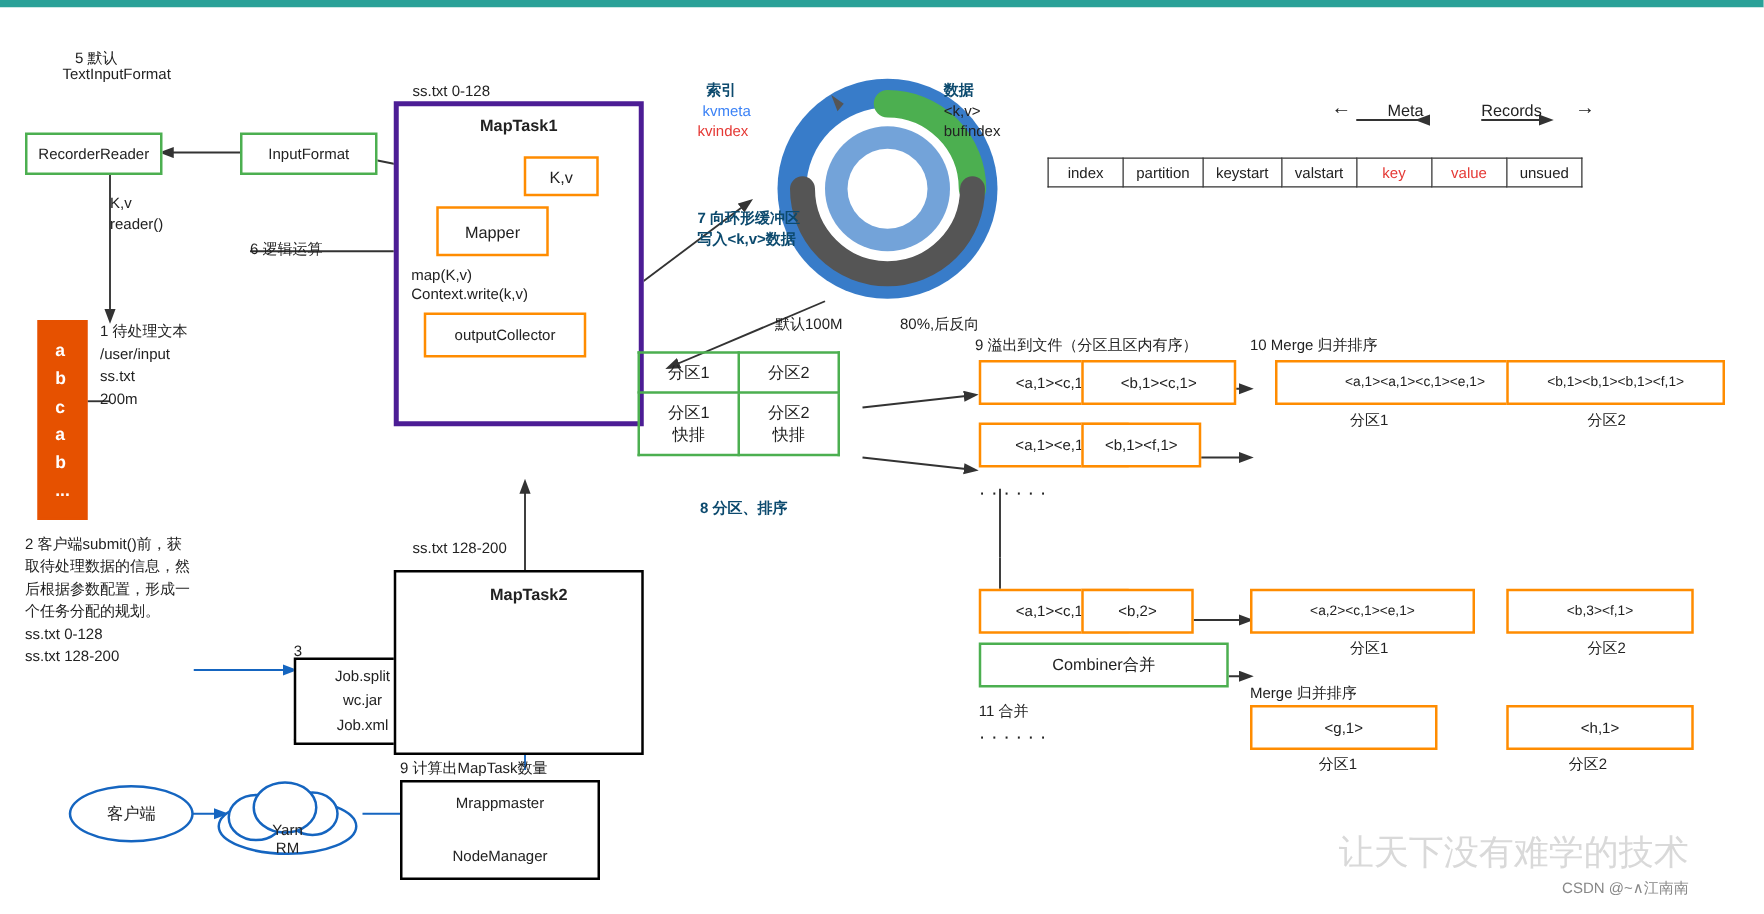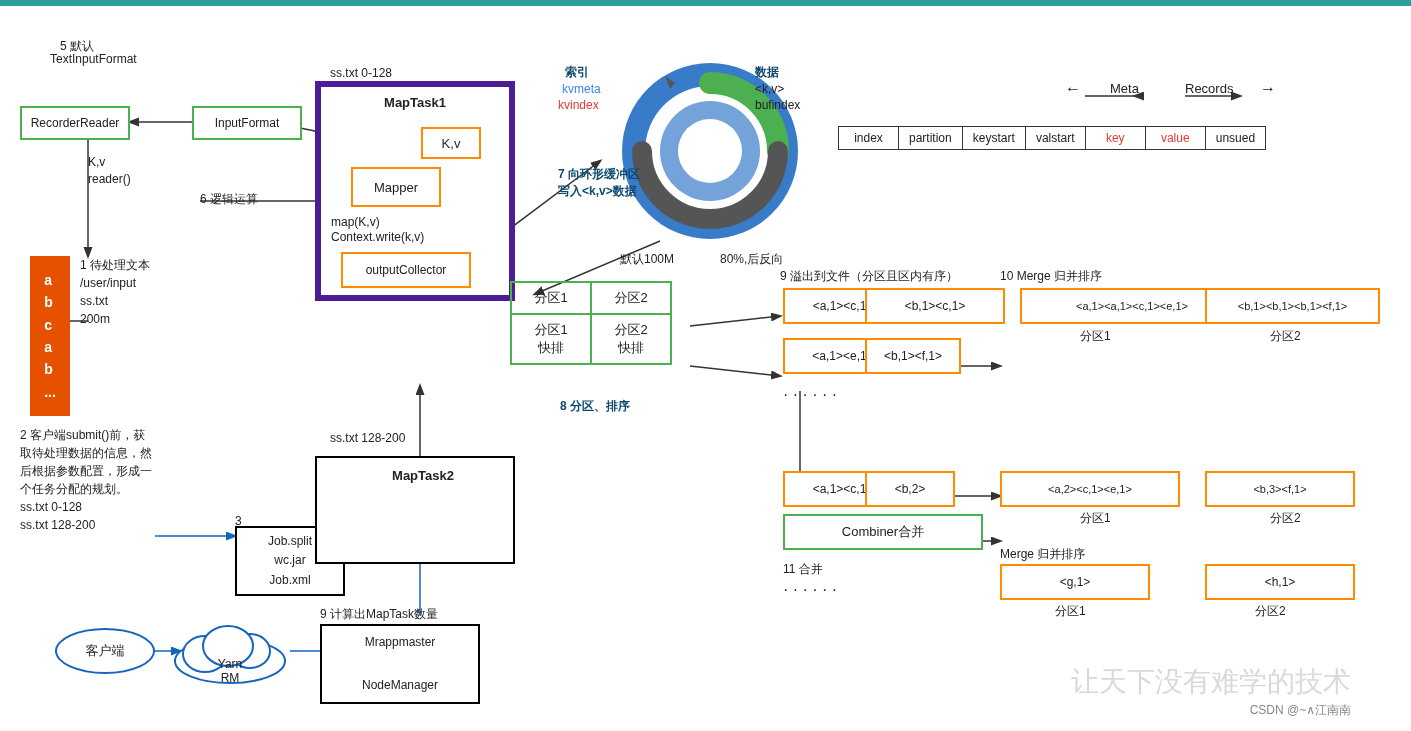--- a/index.html
+++ b/index.html
@@ -214,21 +214,21 @@
     <line x1="862" y1="305" x2="850" y2="305" stroke="#333" stroke-width="1.5"></line>
     <line x1="862" y1="360" x2="850" y2="360" stroke="#333" stroke-width="1.5"></line>
 
   </svg>
 
   <div class="label" style="left:60px;top:32px;">5 默认</div>
   <div class="label" style="left:50px;top:46px;">TextInputFormat</div>
 
   <div class="label" style="left:330px;top:60px;">ss.txt 0-128</div>
 
-  <div class="box box-black" style="position:absolute;left:315px;top:75px;width:200px;height:220px;border:6px solid #4c1d95;">
+  <div class="box box-black" style="position:absolute;left:315px;top:75px;width:200px;height:260px;border:4px solid #4c1d95;">
     <div style="position:absolute;top:8px;left:50%;transform:translateX(-50%);font-size:13px;font-weight:bold;">MapTask1</div>
 
     <div class="box box-orange" style="position:absolute;left:100px;top:40px;width:60px;height:32px;font-size:13px;">K,v</div>
 
     <div class="box box-orange" style="position:absolute;left:30px;top:80px;width:90px;height:40px;font-size:13px;">Mapper</div>
 
     <div style="position:absolute;left:10px;top:128px;font-size:12px;color:#222;">map(K,v)</div>
     <div style="position:absolute;left:10px;top:143px;font-size:12px;color:#222;">Context.write(k,v)</div>
 
     <div class="box box-orange" style="position:absolute;left:20px;top:165px;width:130px;height:36px;font-size:12px;">outputCollector</div>
@@ -286,21 +286,21 @@
   <div class="label" style="left:320px;top:600px;">9 计算出MapTask数量</div>
 
   <div class="box" style="position:absolute;left:320px;top:618px;width:160px;height:80px;font-size:12px;line-height:1.8;">
     <div style="white-space:pre-line;text-align:center;">Mrappmaster
 
 NodeManager</div>
   </div>
 
   <div class="label" style="left:330px;top:425px;">ss.txt 128-200</div>
 
-  <div class="box" style="position:absolute;left:315px;top:450px;width:200px;height:108px;font-size:13px;font-weight:bold;align-items:flex-start;padding-top:10px;padding-left:16px;">
+  <div class="box" style="position:absolute;left:315px;top:450px;width:200px;height:148px;font-size:13px;font-weight:bold;align-items:flex-start;padding-top:10px;padding-left:16px;">
     <span>MapTask2</span>
   </div>
 
   <div class="donut-container">
     <svg width="190" height="190" viewBox="0 0 190 190">
 
       <circle cx="95" cy="95" r="88" fill="#1565c0" opacity="0.85"></circle>
 
       <circle cx="95" cy="95" r="65" fill="#fff"></circle>
 
@@ -359,21 +359,21 @@
     <tr>
       <td>分区1<br>快排</td>
       <td>分区2<br>快排</td>
     </tr>
   </tbody>
     </table>
 
   <div class="label" style="left:780px;top:262px;">9 溢出到文件（分区且区内有序）</div>
 
   <div class="result-box" style="left:783px;top:282px;width:120px;height:36px;">&lt;a,1&gt;&lt;c,1&gt;</div>
-  <div class="result-box" style="left:865px;top:282px;width:140px;height:36px;">&lt;b,1&gt;&lt;c,1&gt;</div>
+  <div class="result-box" style="left:865px;top:282px;width:124px;height:36px;">&lt;b,1&gt;&lt;c,1&gt;</div>
 
   <div class="result-box" style="left:783px;top:332px;width:120px;height:36px;">&lt;a,1&gt;&lt;e,1&gt;</div>
   <div class="result-box" style="left:865px;top:332px;width:96px;height:36px;">&lt;b,1&gt;&lt;f,1&gt;</div>
 
   <div class="label" style="left:1000px;top:262px;">10 Merge 归并排序</div>
 
   <div class="result-box" style="left:1000px;top:282px;width:224px;height:36px;font-size:11px;margin-left:20px;">&lt;a,1&gt;&lt;a,1&gt;&lt;c,1&gt;&lt;e,1&gt;</div>
   <div class="result-box" style="left:1205px;top:282px;width:175px;height:36px;font-size:11px;">&lt;b,1&gt;&lt;b,1&gt;&lt;b,1&gt;&lt;f,1&gt;</div>
 
   <div class="label" style="left:783px;top:380px;font-size:16px;">· · · · · ·</div>

